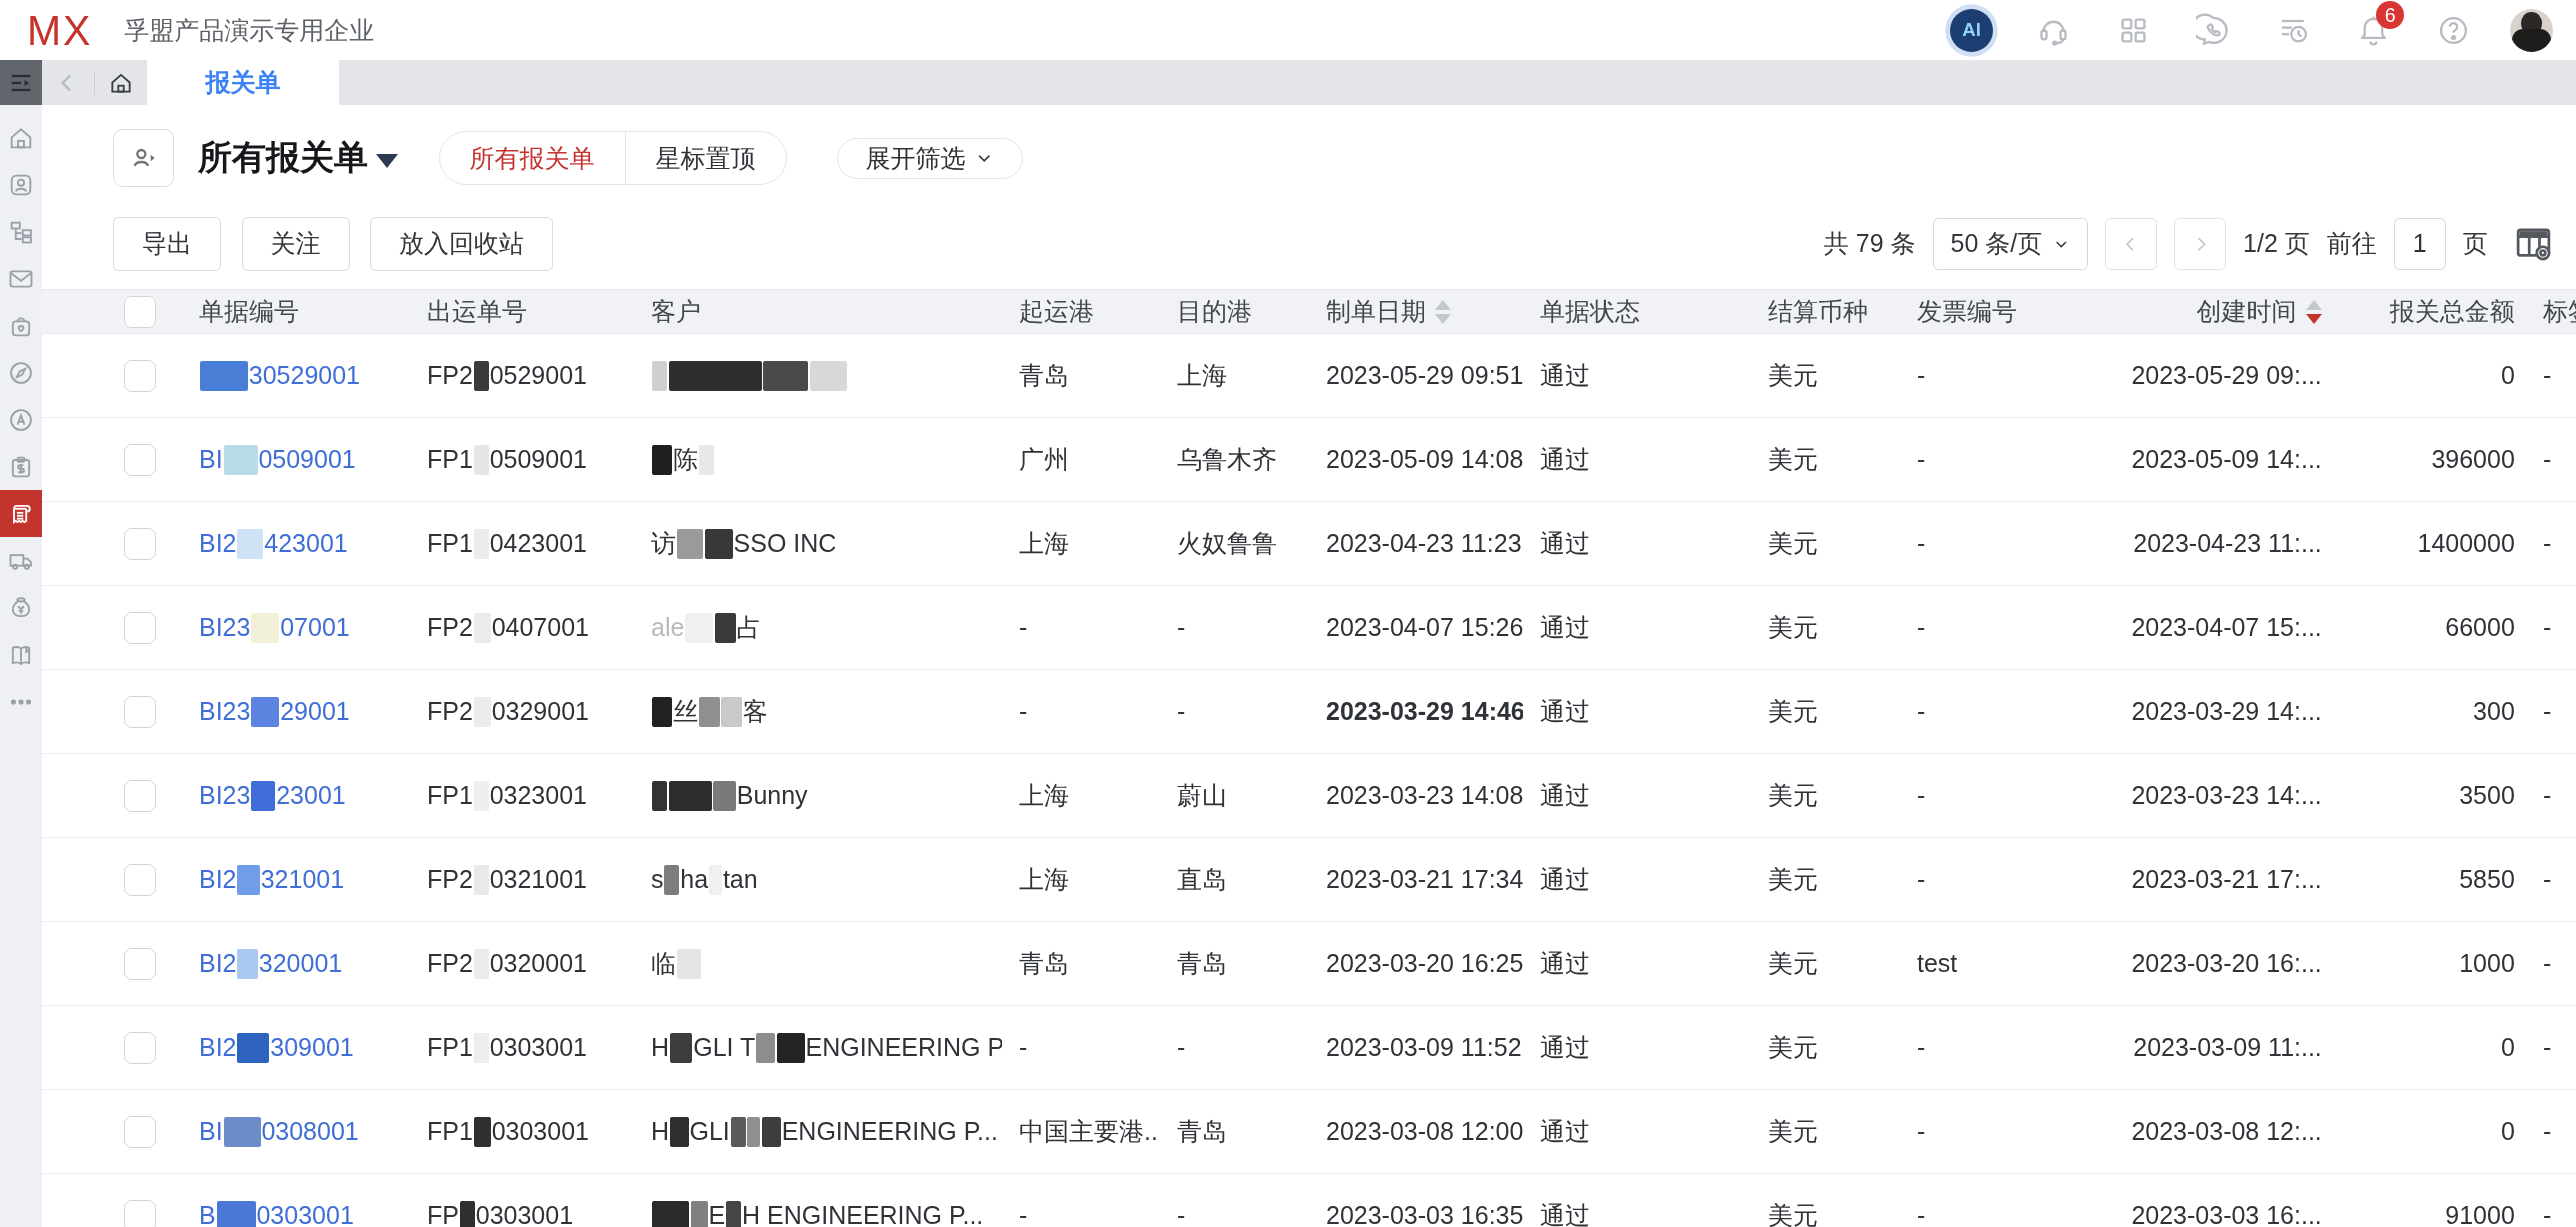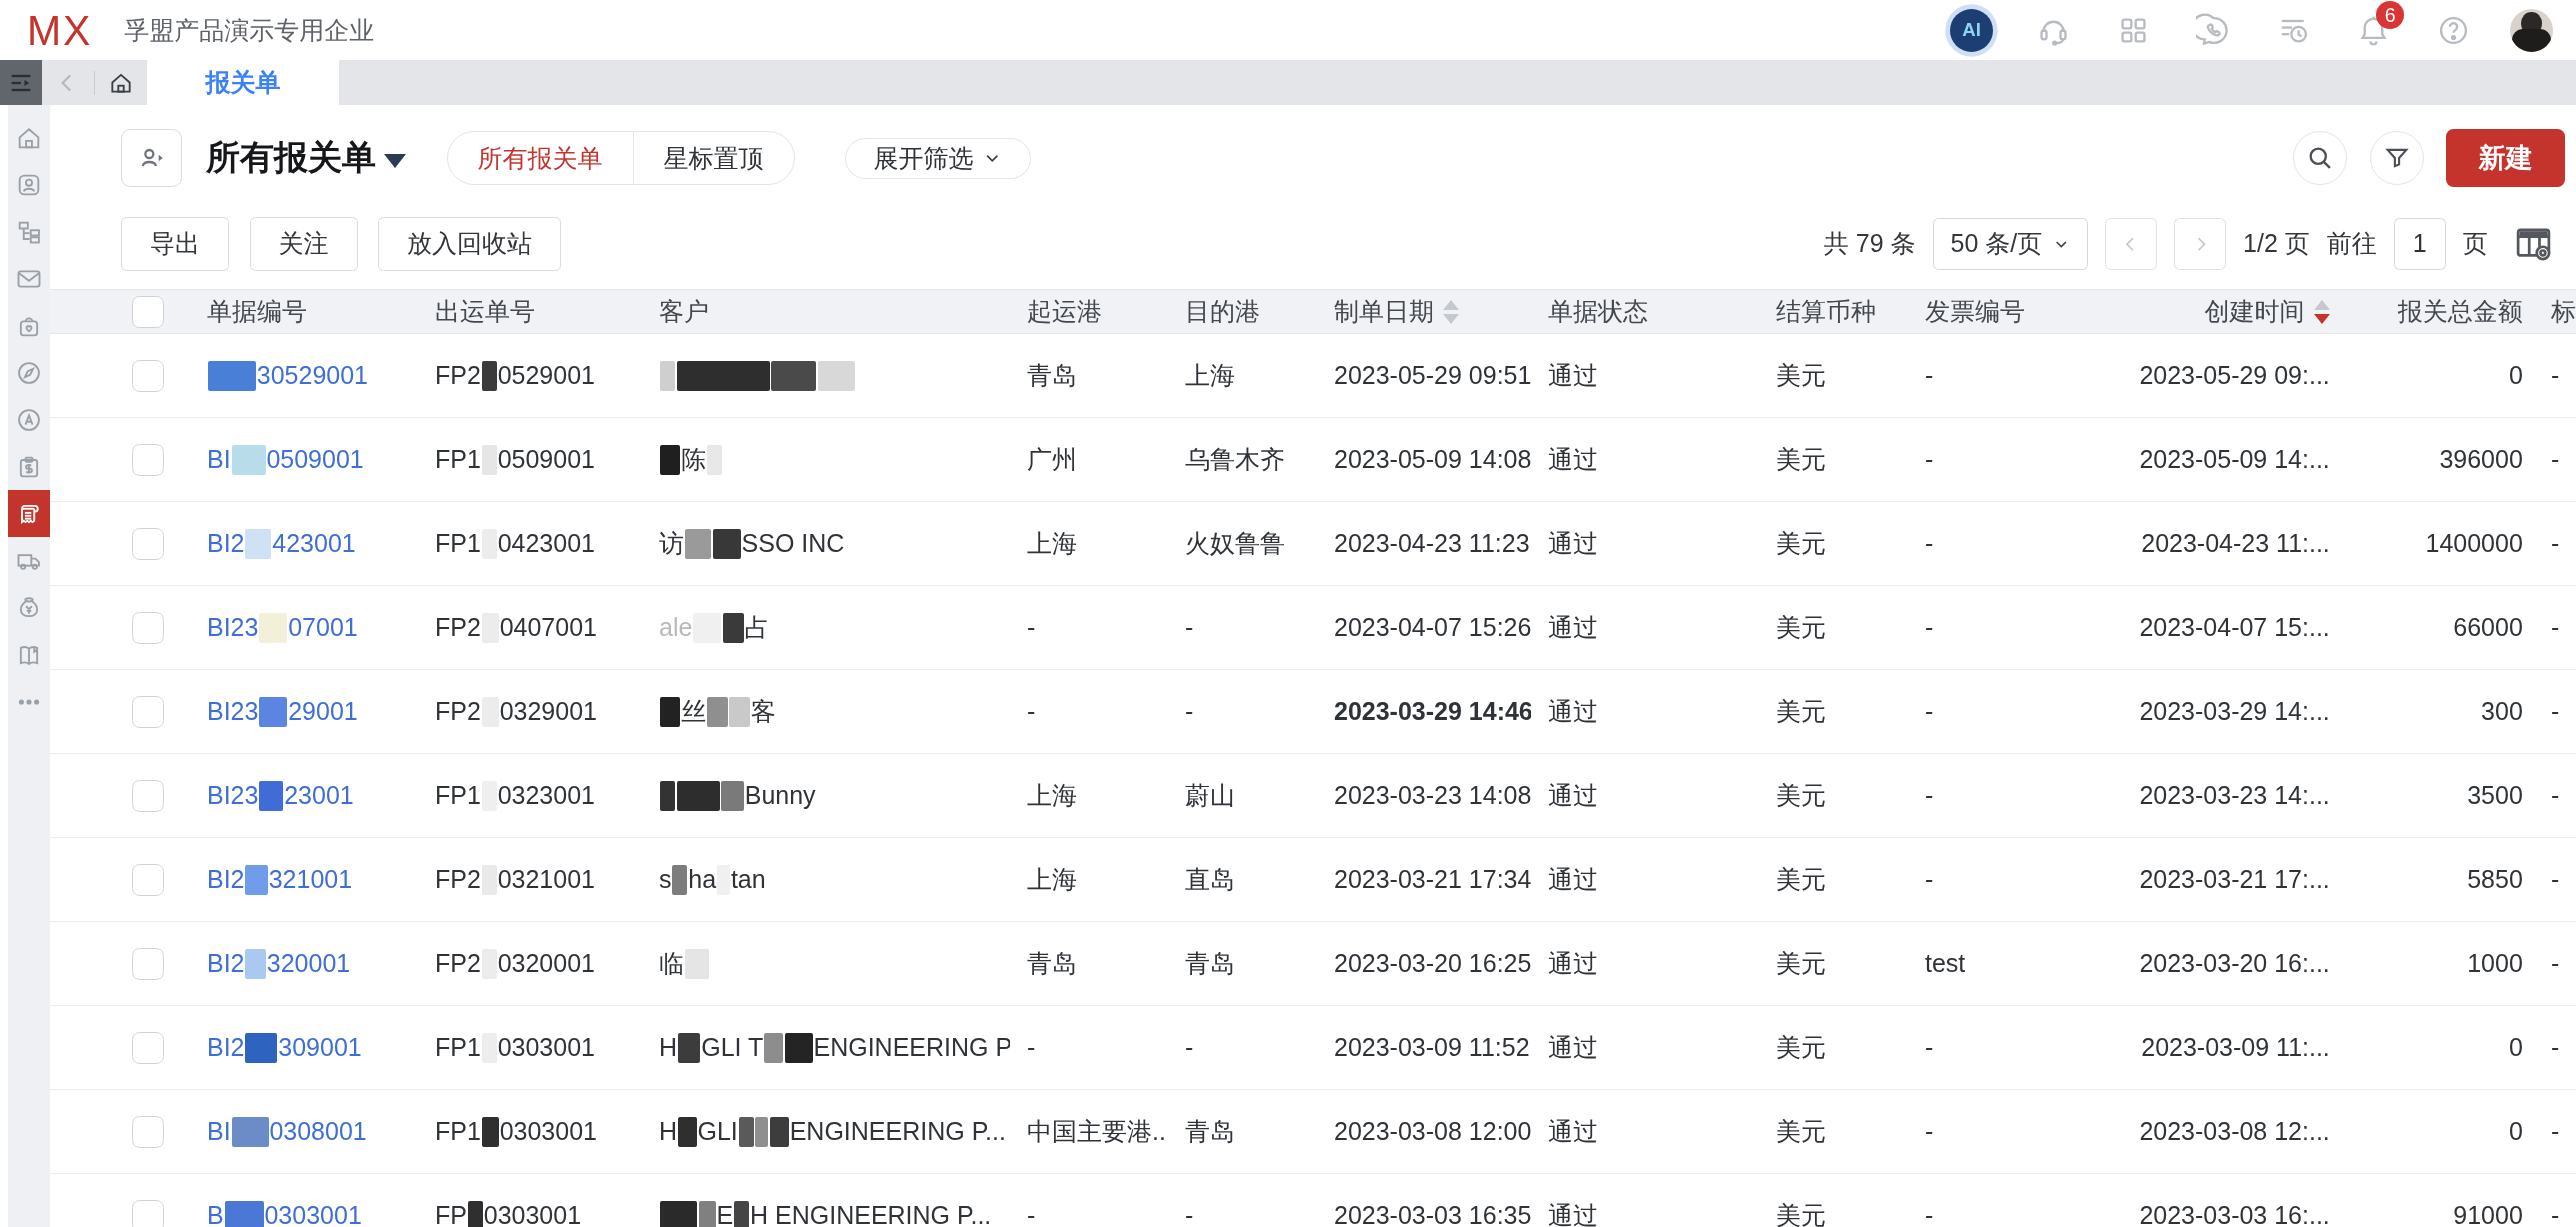--- a/index.html
+++ b/index.html
@@ -31,21 +31,21 @@
   .collapse-btn { width:42px; background:#61656c; display:flex; align-items:center; justify-content:center; color:#22252a; }
   .collapse-btn svg{ width:28px; height:28px; color:#2a2d33; }
   .tab-nav { display:flex; align-items:center; padding:0 13px; gap:13px; color:#b4b8bf; }
   .tab-nav .divider { width:0.9px; height:24px; background:#c9ccd1; }
   .tab-nav .home { color:#3a3e45; }
   .tab-nav svg{ width:26px; height:26px; }
   .tab-active { width:192px; background:#fff; display:flex; align-items:center; justify-content:center;
     color:#3b82f6; font-size:25px; font-weight:bold; }
 
   
-  .layout { display:flex; height:1123px;margin-left:8px; }
+  .layout { display:flex; height:1123px; }
   .sidebar { width:42px; background:#eef0f3; padding-top:9.3px; flex:none; }
   .side-item { height:47px; display:flex; align-items:center; justify-content:center; color:#9aa0a8; cursor:pointer; }
   .side-item svg { width:28px; height:28px; }
   .side-item.active { background:#c2342c; color:#fff; }
   .main { flex:1; background:#fff; overflow:hidden; }
 
   
   .filter-row { display:flex; align-items:center; padding:24px 18.6px 22.4px 71px; gap:24px; }
   .person-btn { width:61px; height:58px; border:0.9px solid #d9dcdf; border-radius:9.3px; background:#fff;
     display:flex; align-items:center; justify-content:center; color:#6f747c; }
@@ -299,34 +299,20 @@
       </div>
       <div class="seg-pill">
         <div class="seg active">所有报关单</div>
         <div class="seg">星标置顶</div>
       </div>
       <div class="expand-pill">
         <span>展开筛选</span>
         <svg viewBox="0 0 24 24" fill="none" stroke="currentColor" stroke-width="2">
             <polyline points="6 9 12 15 18 9"></polyline>
           </svg>
-      </div>
-      <div class="filter-right">
-        <div class="circle-btn">
-          <svg viewBox="0 0 24 24" fill="none" stroke="currentColor" stroke-width="2">
-              <circle cx="10.5" cy="10.5" r="6.5"></circle>
-              <line x1="15.5" y1="15.5" x2="20.5" y2="20.5"></line>
-            </svg>
-        </div>
-        <div class="circle-btn">
-          <svg viewBox="0 0 24 24" fill="none" stroke="currentColor" stroke-width="1.8">
-              <path d="M4 5h16l-6.2 7v5.5l-3.6 1.5v-7z"></path>
-            </svg>
-        </div>
-        <button class="create-btn">新建</button>
       </div>
     </div>
 
     <div class="toolbar-row">
       <button class="tool-btn">导出</button>
       <button class="tool-btn">关注</button>
       <button class="tool-btn">放入回收站</button>
       <div class="pager">
         <span>共 79 条</span>
         <div class="page-size">

